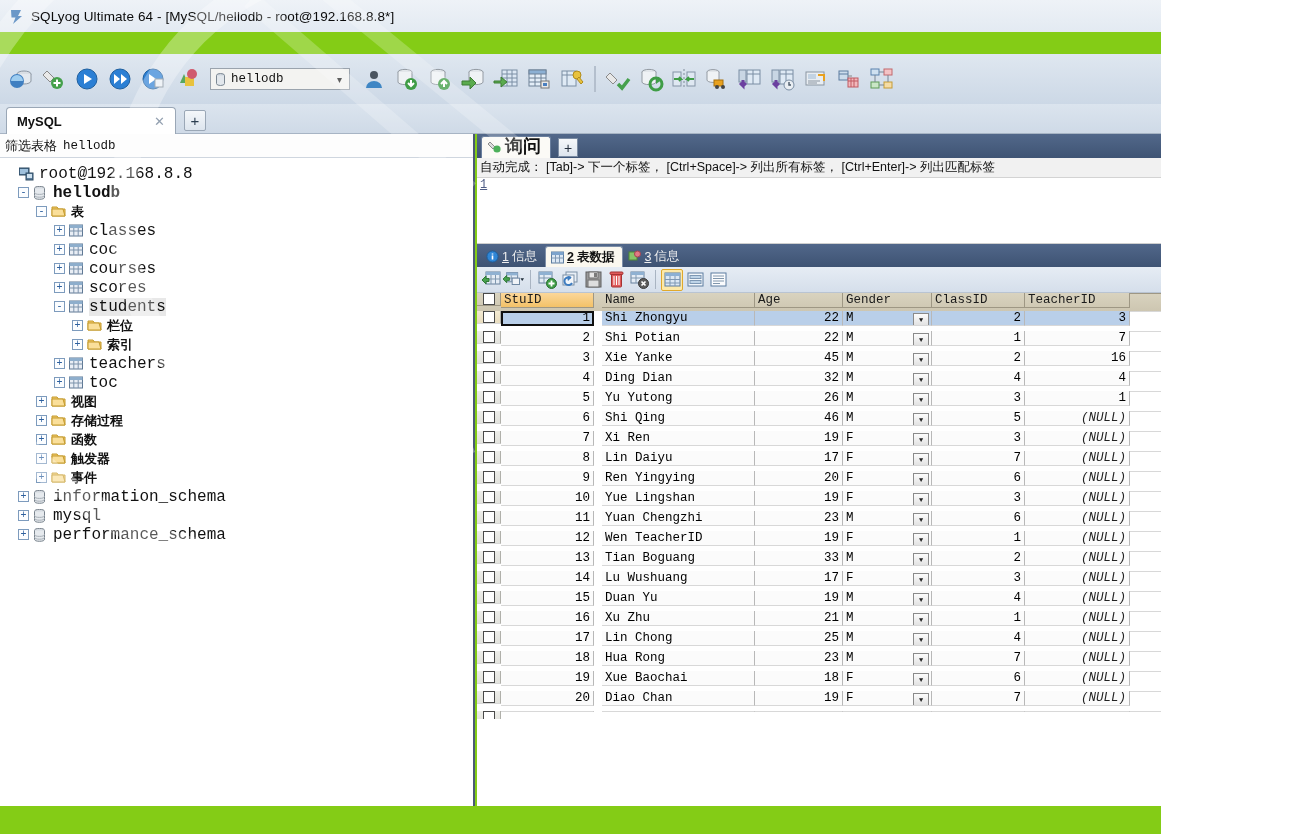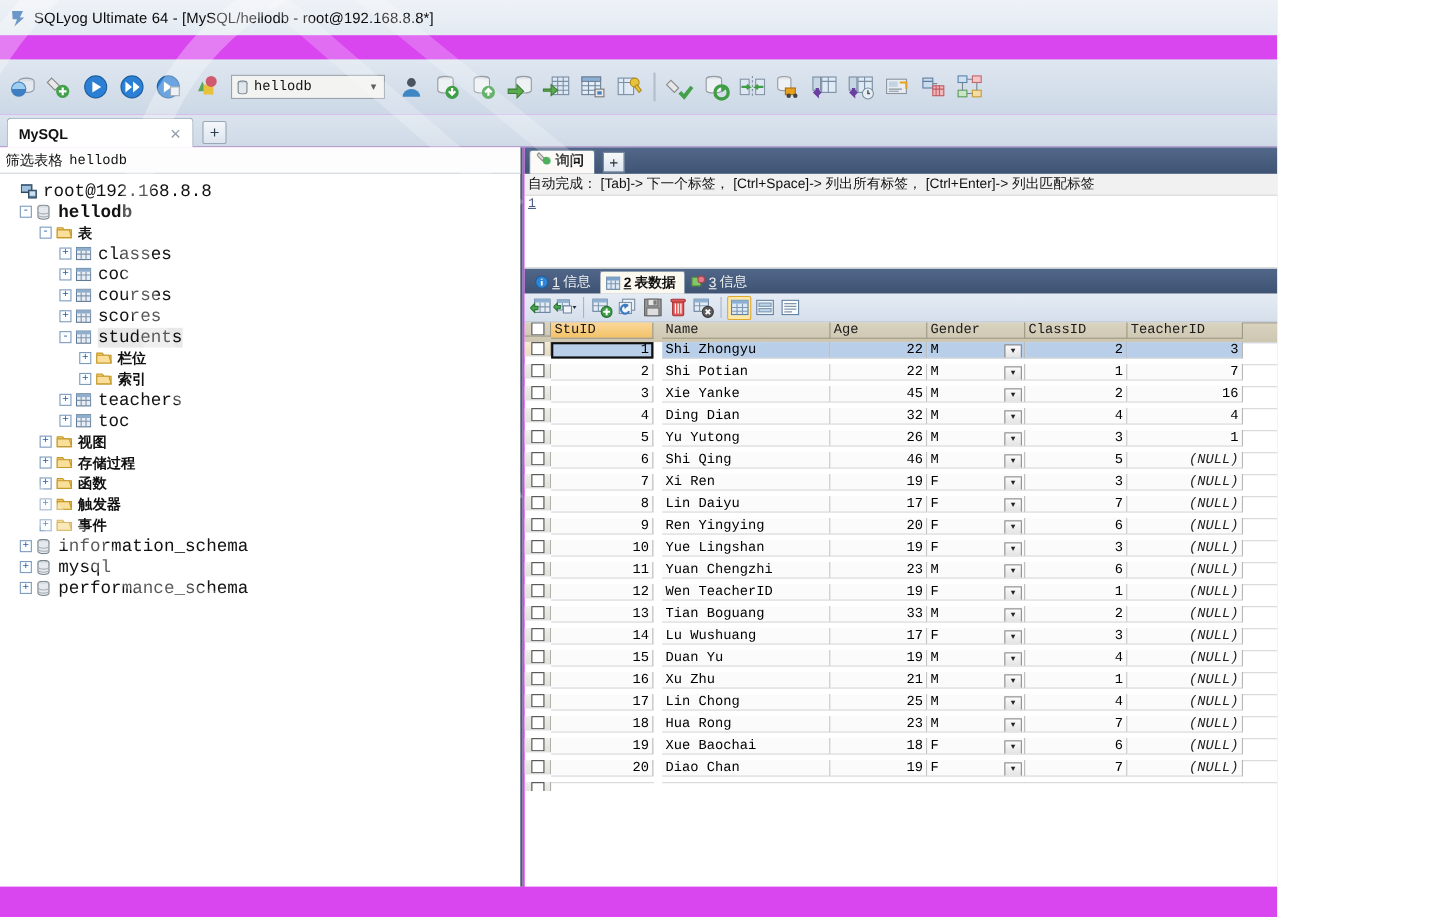--- a/index.html
+++ b/index.html
@@ -6,21 +6,21 @@
   html, body {
     margin: 0; padding: 0;
     width: 1303px; height: 834px;
     background: #ffffff;
     font-family: "Liberation Sans", sans-serif;
     overflow: hidden;
   }
   #app {
     position: relative;
     width: 1161px; height: 834px;
-    background: #d946ef;
+    background: #84cc16;
     overflow: hidden;
   }
 
   
   .watermark {
     position: absolute;
     left: 0; top: 0; width: 1303px; height: 806px;
     pointer-events: none;
     z-index: 40;
     overflow: hidden;
@@ -149,22 +149,22 @@
   }
   .query-tabbar {
     height: 24px; background: linear-gradient(180deg,#52688a 0%,#3f5474 100%);
     display: flex; align-items: flex-end; padding-left: 4px;
     position: relative;
   }
   .q-tab {
     height: 22px; background: #fbfaf6;
     border: 1px solid #6a7f9e; border-bottom: none;
     border-radius: 3px 3px 0 0;
-    display: flex; align-items: flex-start; padding: 0 9px 0 6px;
-    font-size: 13px; color: #111; font-weight: bold;
+    display: flex; align-items: flex-end; padding: 0 9px 0 6px;
+    font-size: 18px; color: #111; font-weight: bold;
   }
   .q-addtab {
     width: 20px; height: 19px; margin-left: 7px; margin-bottom: 1px;
     background: linear-gradient(180deg,#f6f8fa 0%,#dde5ee 100%);
     border: 1px solid #7b8ca3;
     display: flex; align-items: center; justify-content: center;
     font-size: 14px; color: #25303d; line-height: 1;
   }
   .autocomplete-bar {
     height: 20px; background: #f1f1f1; border-bottom: 1px solid #d3d3d3;

